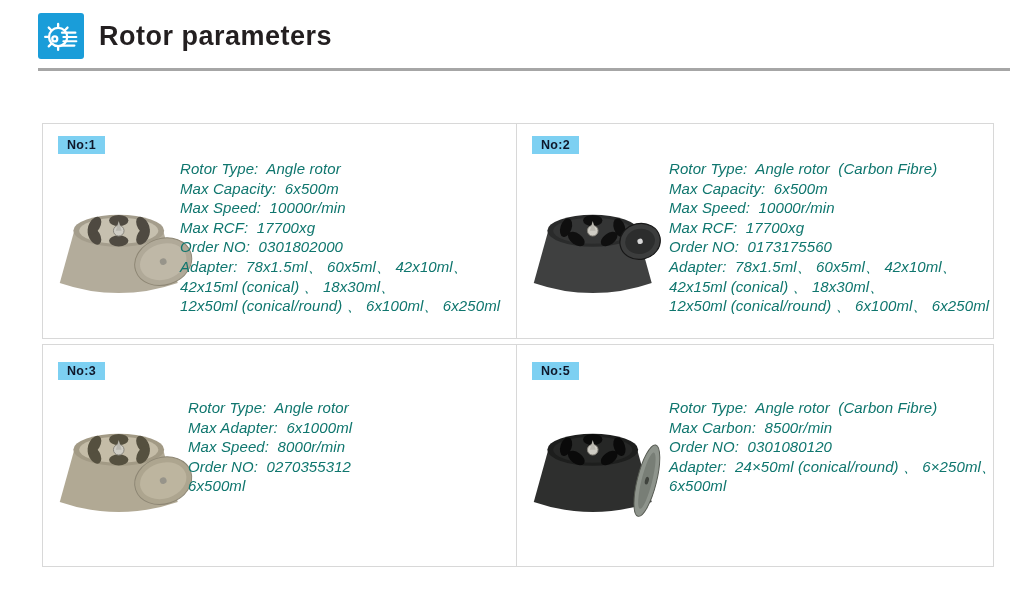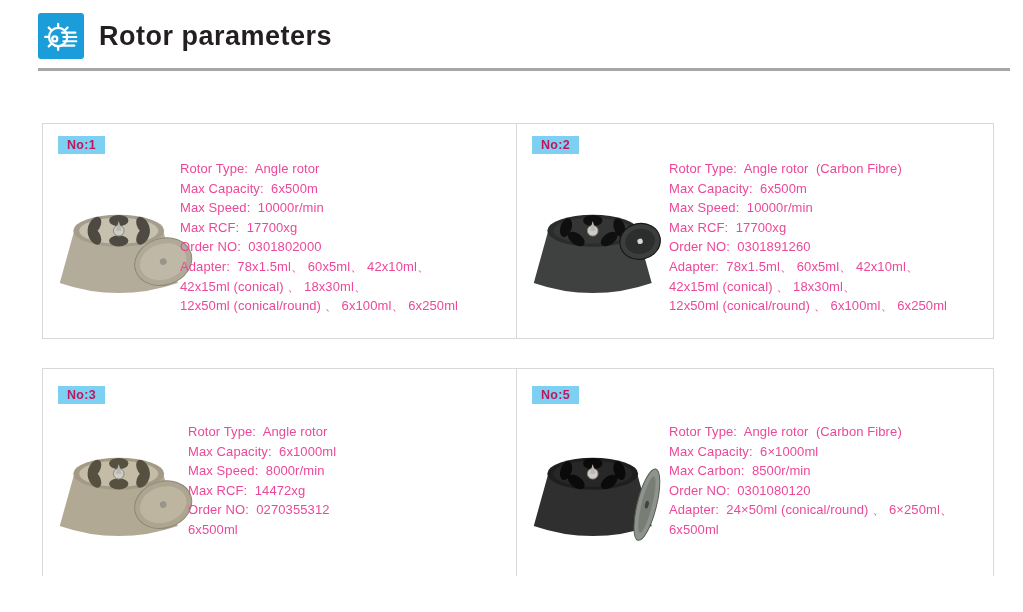--- a/index.html
+++ b/index.html
@@ -7,32 +7,32 @@
         font-family:"Liberation Sans","DejaVu Sans",sans-serif;}
   
   .header{position:absolute;left:38px;top:13px;display:flex;align-items:center;}
   .header-icon{width:46px;height:46px;background:#1a9dd9;border-radius:3px;
                display:flex;align-items:center;justify-content:center;flex:0 0 auto;}
   .page-title{margin-left:15px;font-size:27px;font-weight:bold;color:#231f20;letter-spacing:0.5px;}
   .header-rule{position:absolute;left:38px;top:68px;width:972px;height:3px;background:#a6a6a6;}
   
   .row{position:absolute;left:42px;width:950px;border:1px solid #d8d8d8;display:flex;background:#fff;}
   .row1{top:123px;height:214px;}
-  .row2{top:368px;height:221px;}
+  .row2{top:344px;height:221px;}
   .cell{position:relative;height:100%;}
   .cell-a{width:473px;border-right:1px solid #d8d8d8;}
   .cell-b{width:476px;}
-  .badge{position:absolute;left:15px;top:12px;background:#7dd0f2;color:#be185d;
+  .badge{position:absolute;left:15px;top:12px;background:#7dd0f2;color:#0f172a;
          font-size:12.5px;font-weight:bold;padding:2px 9px;letter-spacing:0.3px;}
   .row2 .badge{top:17px;}
   .specs{position:absolute;left:137px;top:35px;}
   .cell-b .specs{left:152px;}
   .row2 .specs{top:53px;}
   .row2 .cell-a .specs{left:145px;}
-  .spec-line{font-size:13px;line-height:19.6px;color:#ec4899;white-space:pre;letter-spacing:0.1px;}
+  .spec-line{font-size:15px;line-height:19.6px;color:#0f766e;white-space:pre;letter-spacing:0.1px;font-style:italic;}
   .rotor{position:absolute;left:10px;top:60px;width:145px;height:135px;}
   .row2 .rotor{top:58px;}
   .rotor svg{width:100%;height:100%;display:block;}
 </style>
 </head>
 <body>
 
 <div class="page">
 
   <div class="header">
@@ -115,21 +115,21 @@
             <ellipse rx="15.5" ry="13" fill="#2c2d2d"></ellipse>
             <circle r="2.8" fill="#d8d8d8"></circle>
             </g>
   </svg>
         </div>
       <div class="specs">
           <div class="spec-line">Rotor Type:  Angle rotor  (Carbon Fibre)</div>
           <div class="spec-line">Max Capacity:  6x500m</div>
           <div class="spec-line">Max Speed:  10000r/min</div>
           <div class="spec-line">Max RCF:  17700xg</div>
-          <div class="spec-line">Order NO:  0301891260</div>
+          <div class="spec-line">Order NO:  0173175560</div>
           <div class="spec-line">Adapter:  78x1.5ml、 60x5ml、 42x10ml、</div>
           <div class="spec-line">42x15ml (conical) 、 18x30ml、</div>
           <div class="spec-line">12x50ml (conical/round) 、 6x100ml、 6x250ml</div>
         </div>
     </div>
   </div>
 
   <div class="row row2">
     <div class="cell cell-a">
       <div class="badge">No:3</div>
@@ -148,23 +148,22 @@
     <path d="M 65 46 L 68 36 L 71 46 Z" fill="#b9b7af"></path>
     <g transform="translate(114,78) rotate(-18)">
             <ellipse rx="30" ry="24" fill="#ada58f" stroke="#8d8674" stroke-width="1"></ellipse>
             <ellipse rx="24.5" ry="18.5" fill="#bdb59f"></ellipse>
             <circle r="3.5" fill="#97948a"></circle>
             </g>
   </svg>
         </div>
       <div class="specs">
           <div class="spec-line">Rotor Type:  Angle rotor</div>
-          <div class="spec-line">Max Capacity:  6x1000ml</div>
+          <div class="spec-line">Max Adapter:  6x1000ml</div>
           <div class="spec-line">Max Speed:  8000r/min</div>
-          <div class="spec-line">Max RCF:  14472xg</div>
           <div class="spec-line">Order NO:  0270355312</div>
           <div class="spec-line">6x500ml</div>
         </div>
     </div>
     <div class="cell cell-b">
       <div class="badge">No:5</div>
       <div class="rotor">
           <svg viewBox="0 0 150 135">
     <path d="M 22 46 L 7 100 Q 68 121 129 100 L 114 46 Z" fill="#2e2f2e"></path>
     <ellipse cx="68" cy="46" rx="47" ry="16.5" fill="#1d1e1d"></ellipse>
@@ -178,21 +177,20 @@
     <path d="M 65 46 L 68 36 L 71 46 Z" fill="#b9b7af"></path>
     <g transform="translate(124,78) rotate(14)">
             <ellipse rx="10" ry="38" fill="#8e948c" stroke="#565a52" stroke-width="1"></ellipse>
             <ellipse rx="5.5" ry="30" fill="#787e76"></ellipse>
             <ellipse rx="2" ry="4" fill="#40443e"></ellipse>
             </g>
   </svg>
         </div>
       <div class="specs">
           <div class="spec-line">Rotor Type:  Angle rotor  (Carbon Fibre)</div>
-          <div class="spec-line">Max Capacity:  6×1000ml</div>
           <div class="spec-line">Max Carbon:  8500r/min</div>
           <div class="spec-line">Order NO:  0301080120</div>
           <div class="spec-line">Adapter:  24×50ml (conical/round) 、 6×250ml、</div>
           <div class="spec-line">6x500ml</div>
         </div>
     </div>
   </div>
 
 </div>
 

